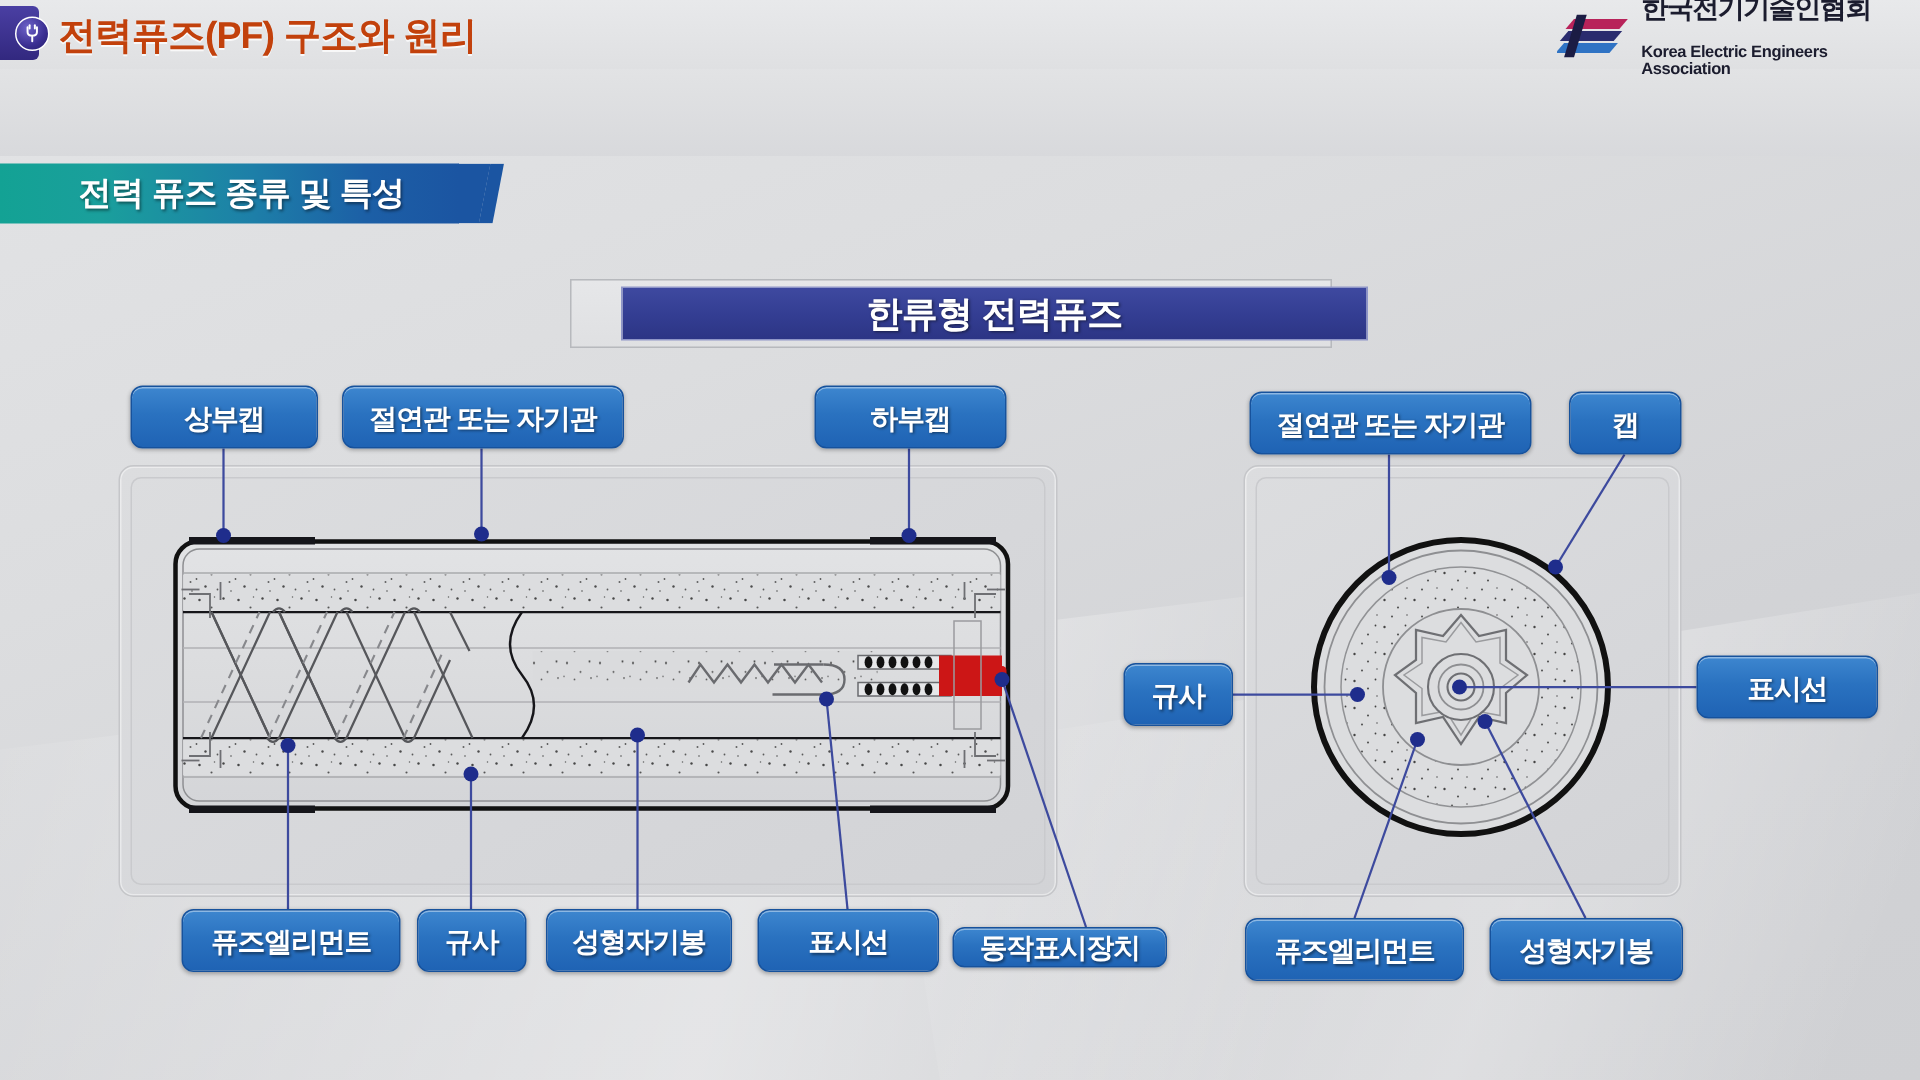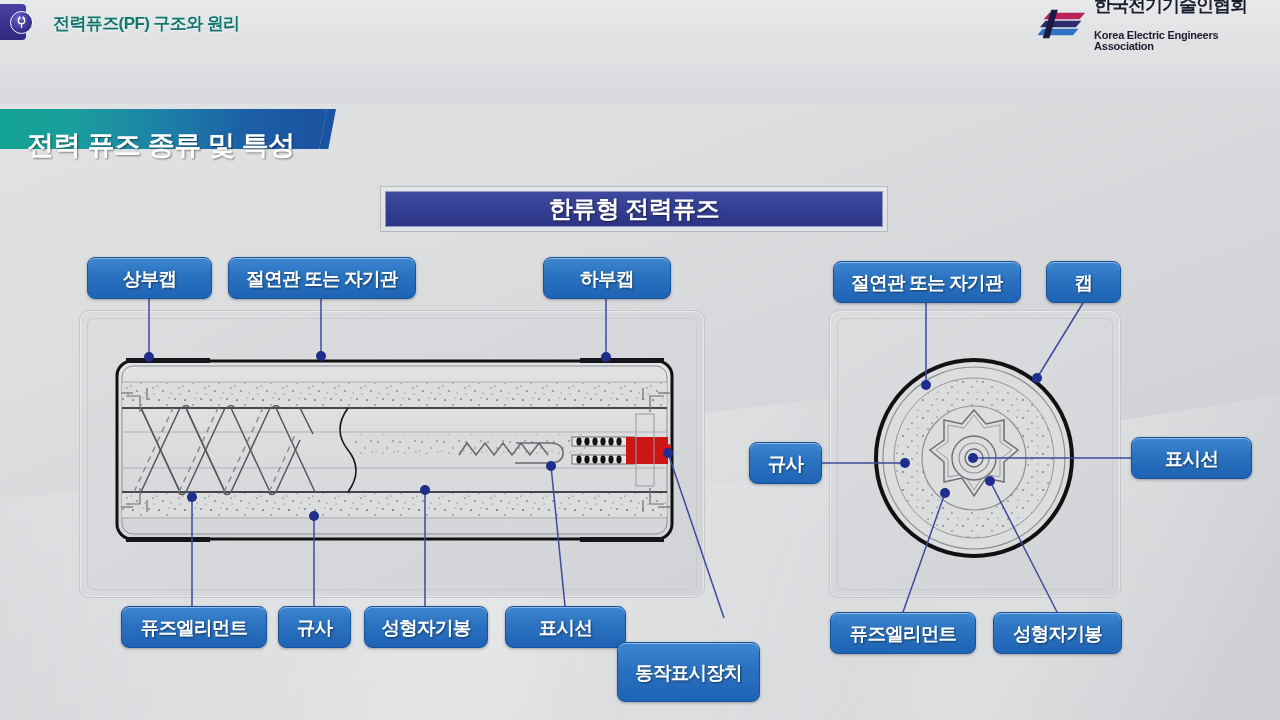--- a/index.html
+++ b/index.html
@@ -27,22 +27,22 @@
   .hdr-band{position:absolute;left:0;top:0;width:1280px;height:46px;
      background:linear-gradient(180deg,#e8e9eb 0%,#dfe0e2 100%);}
   .hdr-tab{position:absolute;left:0;top:4px;width:26px;height:36px;
      background:linear-gradient(180deg,#4a3fa3 0%,#32287f 100%);
      border-radius:0 4px 4px 0;}
   .hdr-icon{position:absolute;left:10px;top:11px;width:23px;height:23px;border-radius:50%;
      background:radial-gradient(circle at 35% 30%,#6d62c8 0%,#3b2f92 60%,#241c6b 100%);
      border:1.6px solid #ffffff;box-sizing:border-box;
      display:flex;align-items:center;justify-content:center;}
   .hdr-icon svg{display:block;}
-  .hdr-title{position:absolute;left:53px;top:6px;height:34px;display:flex;align-items:center;
-     font-size:17px;font-weight:bold;color:#0f766e;letter-spacing:-.6px;
+  .hdr-title{position:absolute;left:39px;top:6px;height:34px;display:flex;align-items:center;
+     font-size:25px;font-weight:bold;color:#c2410c;letter-spacing:-.6px;
      text-shadow:0 1px 0 rgba(255,255,255,.75);}
 
   .subpill{position:absolute;left:38px;top:53px;height:27px;min-width:290px;
      border-radius:14px;overflow:hidden;
      background:linear-gradient(180deg,#8e90d6 0%,#6d6fc4 45%,#5659b4 100%);
      box-shadow:0 1px 2px rgba(0,0,0,.25), inset 0 1px 0 rgba(255,255,255,.45);
      display:flex;align-items:center;}
   .subpill .dot{width:4px;height:4px;background:#fff;margin:0 6px 0 12px;flex:0 0 auto;}
   .subpill .txt{font-size:14.5px;font-weight:bold;color:#ffffff;letter-spacing:-.5px;
      text-shadow:0 1px 1px rgba(0,0,0,.35);}
@@ -53,31 +53,31 @@
   
   .ribbon{position:absolute;left:0;top:109px;width:306px;height:40px;
      background:linear-gradient(90deg,#13a294 0%,#1a9f9c 22%,#1d7fa8 55%,#1c5fa6 80%,#1b55a2 100%);}
   .ribbon-slash1{position:absolute;left:305px;top:109px;width:22px;height:40px;
      background:linear-gradient(90deg,#1b55a2,#1b55a2);
      clip-path:polygon(0 0,100% 0,65% 100%,0 100%);}
   .ribbon-slash2{position:absolute;left:312px;top:109px;width:24px;height:40px;
      background:#1b55a2;clip-path:polygon(62% 0,100% 0,68% 100%,30% 100%);}
   .ribbon-txt{position:absolute;left:0;top:109px;width:306px;height:40px;
      display:flex;align-items:center;justify-content:center;padding-left:16px;box-sizing:border-box;
-     font-size:27px;font-weight:bold;color:#ffffff;letter-spacing:-.4px;
-     text-shadow:1px 1px 2px rgba(0,0,0,.45);margin-top:16px;}
+     font-size:22px;font-weight:bold;color:#ffffff;letter-spacing:-.4px;
+     text-shadow:1px 1px 2px rgba(0,0,0,.45);}
 
   
   .titleplate{position:absolute;left:380px;top:186px;width:508px;height:46px;
      background:linear-gradient(180deg,#e6e7e9,#dfe0e2);
      border:1px solid #b7b9bd;box-sizing:border-box;padding:4px;}
   .titleplate-inner{width:100%;height:100%;box-sizing:border-box;
      background:linear-gradient(180deg,#3e49a0 0%,#343e93 50%,#2c3585 100%);
      border:1px solid #8f96c8;
-     display:flex;align-items:center;justify-content:center;}
+     display:flex;align-items:center;justify-content:center;margin-left:29px;}
   .titleplate-inner span{font-size:24px;font-weight:bold;color:#fff;letter-spacing:-.5px;
      text-shadow:1px 1px 2px rgba(0,0,0,.5);}
 
   
   .panel{position:absolute;border:1px solid #c5c6c9;border-radius:10px;
      background:linear-gradient(150deg,#dcdddf 0%,#d6d7da 60%,#d2d3d6 100%);
      box-shadow:inset 0 0 0 1px rgba(255,255,255,.45);}
   .panel-inner{position:absolute;inset:7px;border:1px solid #c9cacd;border-radius:7px;}
   #panel-left{left:79px;top:310px;width:624px;height:286px;}
   #panel-right{left:829px;top:310px;width:290px;height:286px;}
@@ -341,21 +341,21 @@
       </div>
       <div class="lab" style="left: 278px; top: 606px; width: 73px; height: 42px;">
         <span>규사</span>
       </div>
       <div class="lab" style="left: 364px; top: 606px; width: 124px; height: 42px;">
         <span>성형자기봉</span>
       </div>
       <div class="lab" style="left: 505px; top: 606px; width: 121px; height: 42px;">
         <span>표시선</span>
       </div>
-      <div class="lab" style="left: 617px; top: 618px; width: 143px; height: 60px; margin-top: 24px;">
+      <div class="lab" style="left: 635px; top: 618px; width: 143px; height: 27px;">
         <span>동작표시장치</span>
       </div>
       <div class="lab" style="left: 833px; top: 261px; width: 188px; height: 42px;">
         <span>절연관 또는 자기관</span>
       </div>
       <div class="lab" style="left: 1046px; top: 261px; width: 75px; height: 42px;">
         <span>캡</span>
       </div>
       <div class="lab" style="left: 749px; top: 442px; width: 73px; height: 42px;">
         <span>규사</span>

